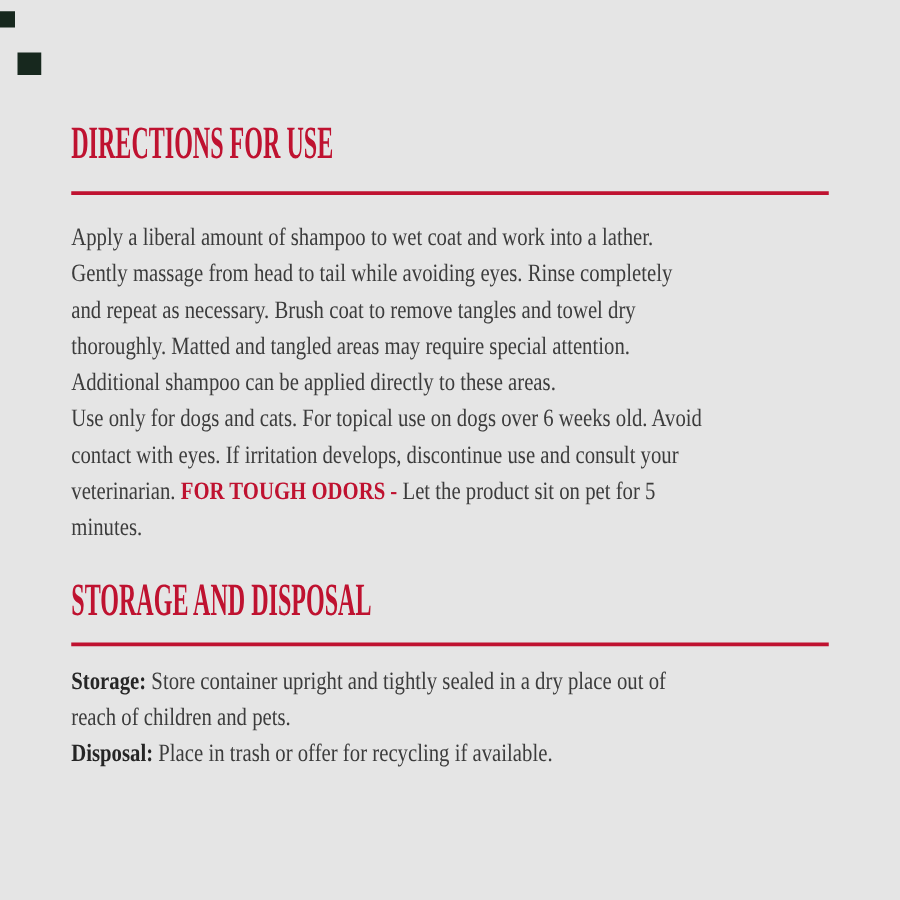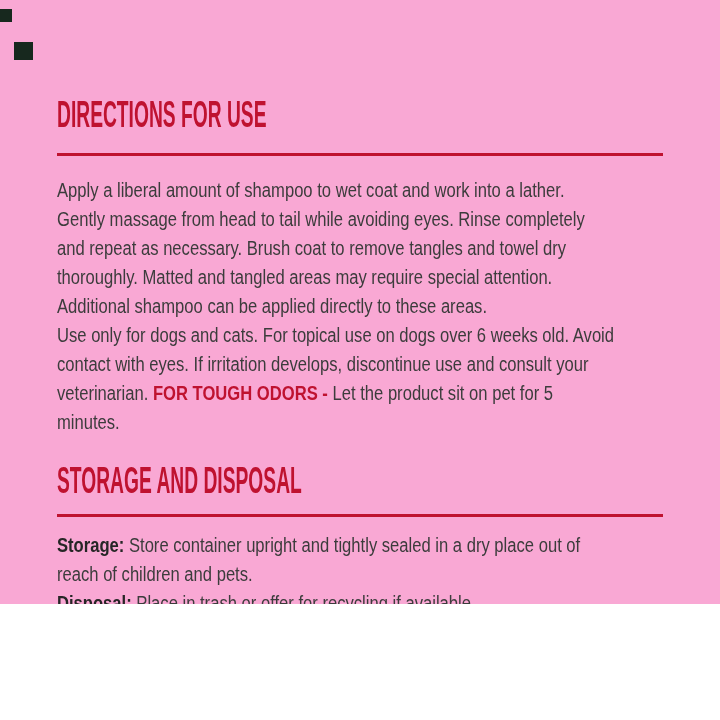--- a/index.html
+++ b/index.html
@@ -3,24 +3,24 @@
 <meta charset="utf-8">
 <style>
   html, body {
     margin: 0;
     padding: 0;
     background: #ffffff;
   }
   .page {
     position: relative;
     width: 720px;
-    height: 604px;
-    background: #f9a8d4;
+    height: 720px;
+    background: #e5e5e5;
     overflow: hidden;
-    font-family: Liberation Sans, sans-serif;
+    font-family: Liberation Serif, serif;
   }
   .mark {
     position: absolute;
     background: #17281e;
   }
   .mark1 { left: 0px;  top: 9px;  width: 12px; height: 13px; }
   .mark2 { left: 14px; top: 42px; width: 19px; height: 18px; }
 
   .heading {
     position: absolute;

